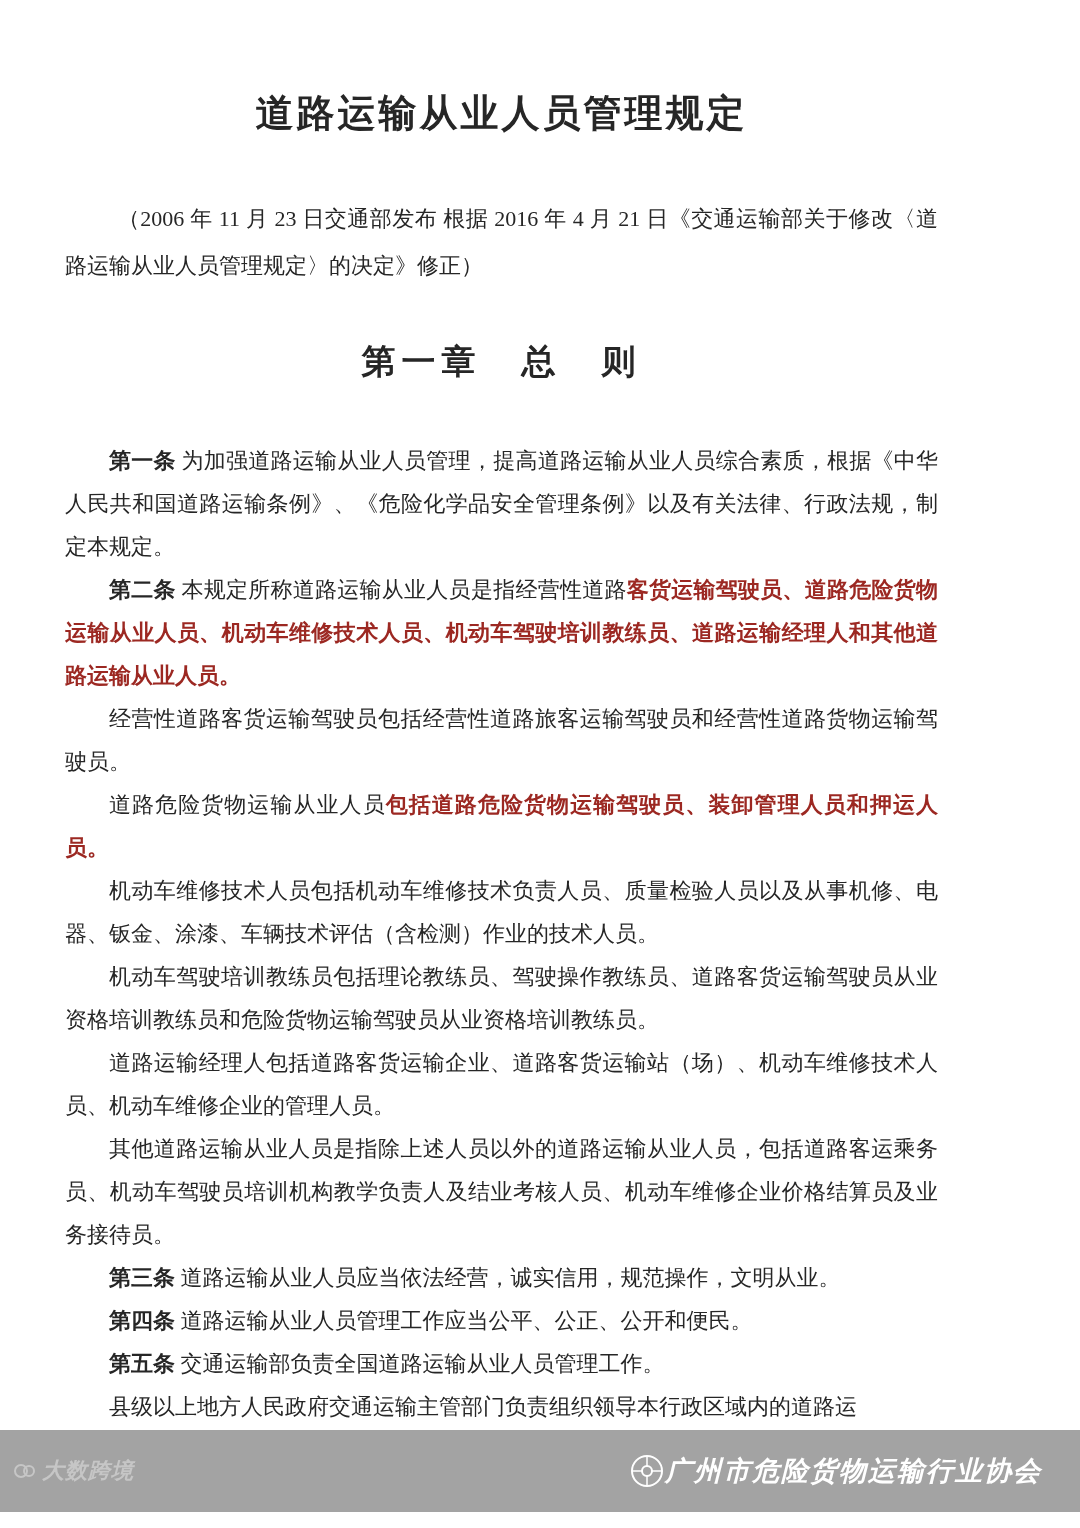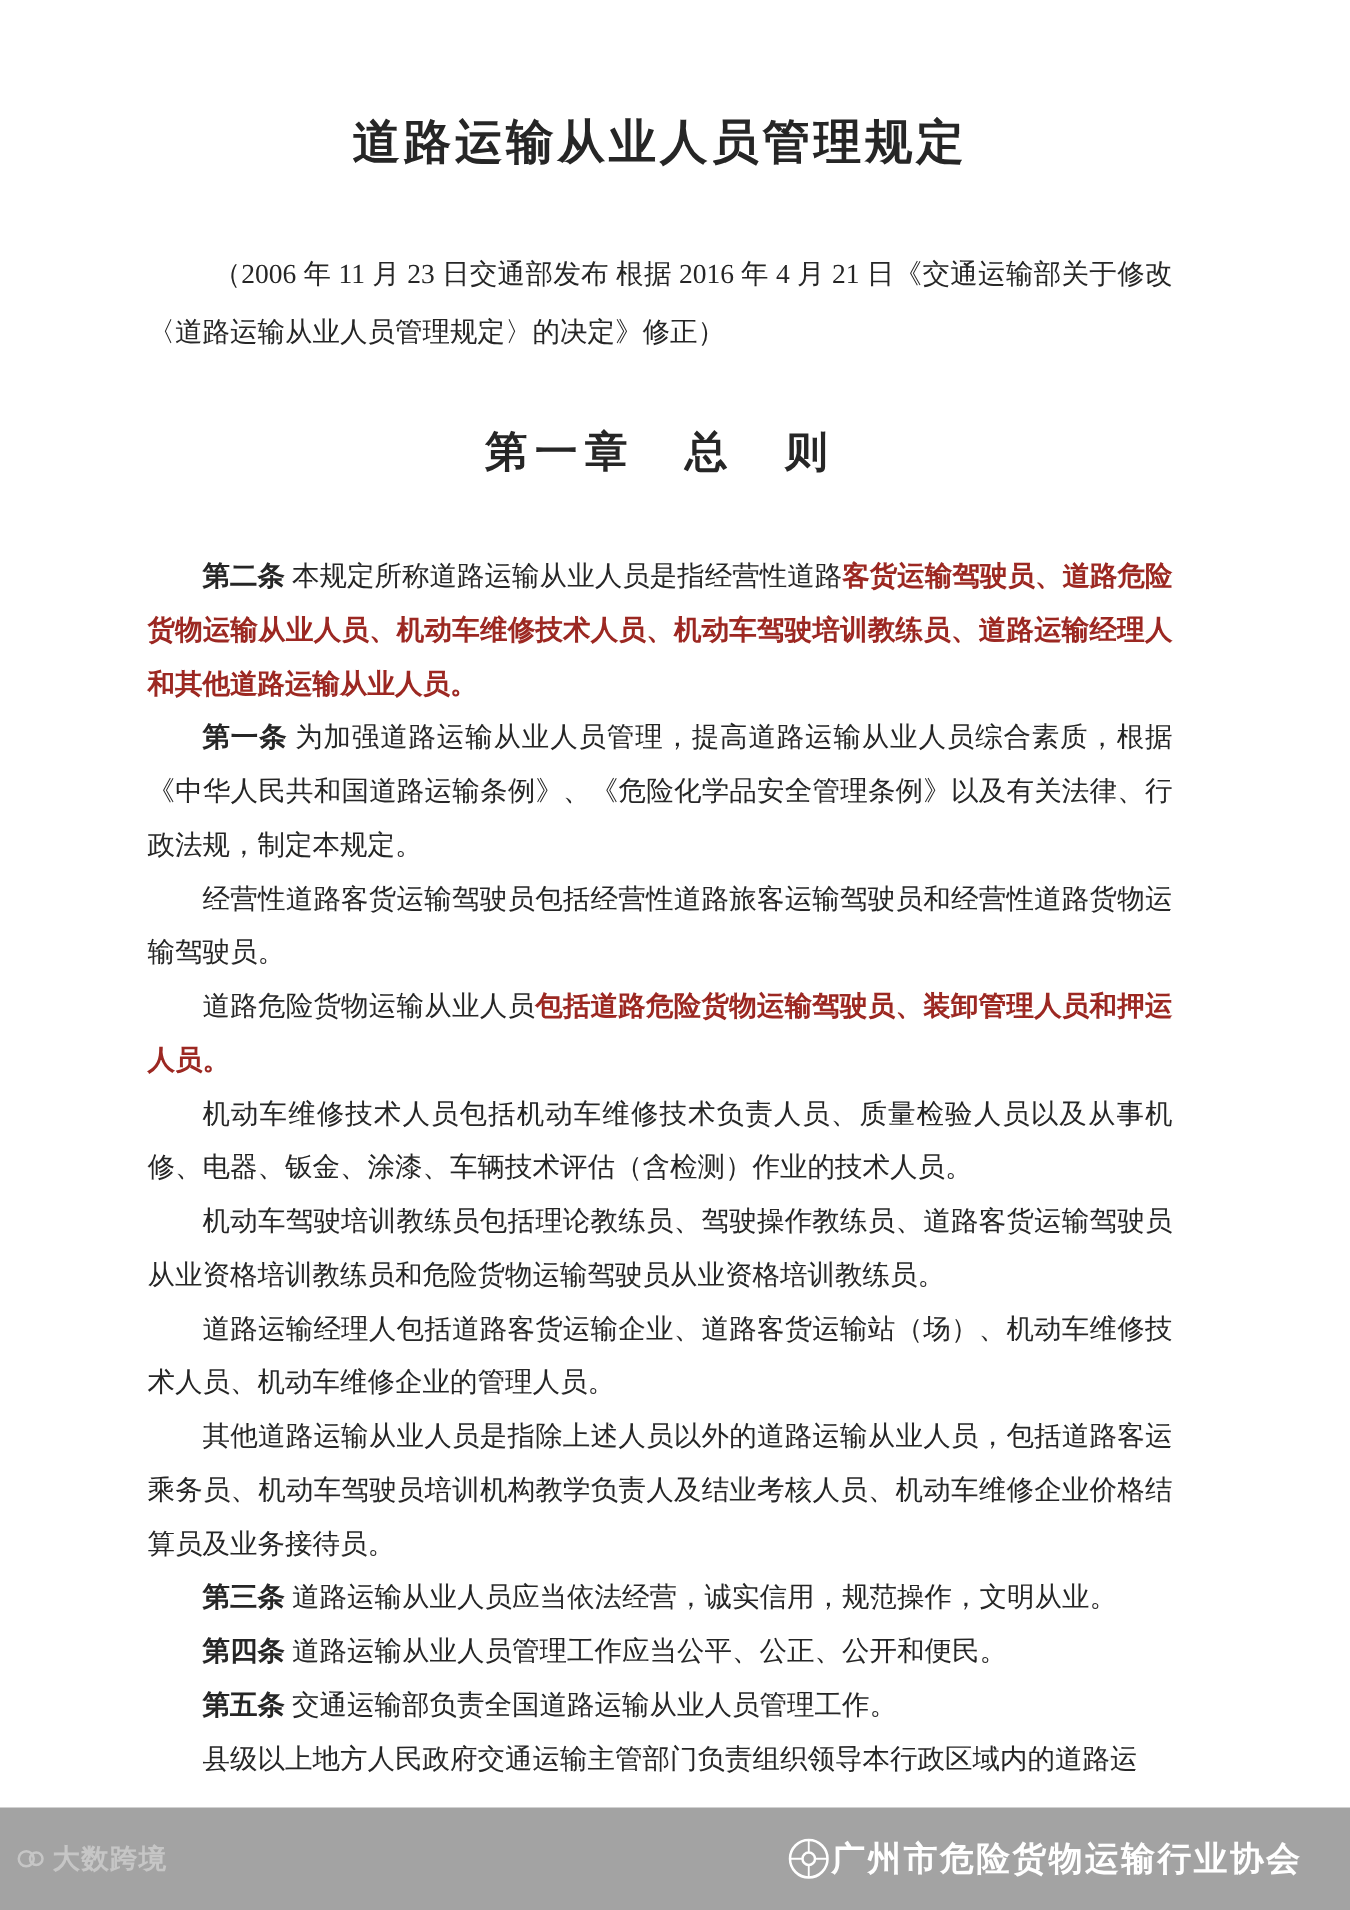--- a/index.html
+++ b/index.html
@@ -11,21 +11,21 @@
   }
   *{ margin:0; padding:0; box-sizing:border-box; }
   html,body{ width:1080px; height:1528px; }
   body{
     background:#ffffff;
     font-family:"Liberation Serif","DejaVu Serif",serif;
     color:var(--ink);
     position:relative;
     overflow:hidden;
   }
-  .page{ padding:88px 142px 0 118px; }
+  .page{ padding:88px 142px 0 65px; }
   .doc-title{
     text-align:center;
     font-size:38px;
     font-weight:700;
     letter-spacing:3px;
   }
   .preamble{
     margin-top:56px;
     font-size:22px;
     line-height:47px;
@@ -44,28 +44,29 @@
     font-size:22px;
     line-height:43px;
     text-indent:2em;
     text-align:justify;
   }
   .run{ white-space:pre-wrap; }
   .run-bold{ font-weight:700; }
   .run-red-bold{ font-weight:700; color:var(--red); }
   .footer{
     position:absolute;
-    left:0; bottom:0;
+    left:0; bottom:16px;
     width:1080px; height:82px;
     background:var(--footer-bg);
     display:flex;
     align-items:center;
     justify-content:space-between;
     padding:0 38px 0 12px;
     font-family:"Liberation Sans","DejaVu Sans",sans-serif;
+    font-style:italic;
   }
   .watermark{
     display:flex;
     align-items:center;
     gap:6px;
     color:var(--wm);
     font-size:22px;
     font-weight:700;
     letter-spacing:1px;
   }
@@ -81,22 +82,22 @@
   .assoc-logo{ display:inline-flex; }
 </style>
 </head>
 <body>
 
 <main class="page">
   <h1 class="doc-title">道路运输从业人员管理规定</h1>
   <p class="preamble">（2006 年 11 月 23 日交通部发布  根据 2016 年 4 月 21 日《交通运输部关于修改〈道路运输从业人员管理规定〉的决定》修正）</p>
   <h2 class="chapter">第一章　总　则</h2>
   <section class="body-text">
+      <p class="body-para"><span class="run run-bold">第一条</span><span class="run run-normal"> 为加强道路运输从业人员管理，提高道路运输从业人员综合素质，根据《中华人民共和国道路运输条例》、《危险化学品安全管理条例》以及有关法律、行政法规，制定本规定。</span></p>
       <p class="body-para"><span class="run run-bold">第二条</span><span class="run run-normal"> 本规定所称道路运输从业人员是指经营性道路</span><span class="run run-red-bold">客货运输驾驶员、道路危险货物运输从业人员、机动车维修技术人员、机动车驾驶培训教练员、道路运输经理人和其他道路运输从业人员。</span></p>
-      <p class="body-para"><span class="run run-bold">第一条</span><span class="run run-normal"> 为加强道路运输从业人员管理，提高道路运输从业人员综合素质，根据《中华人民共和国道路运输条例》、《危险化学品安全管理条例》以及有关法律、行政法规，制定本规定。</span></p>
       <p class="body-para"><span class="run run-normal">经营性道路客货运输驾驶员包括经营性道路旅客运输驾驶员和经营性道路货物运输驾驶员。</span></p>
       <p class="body-para"><span class="run run-normal">道路危险货物运输从业人员</span><span class="run run-red-bold">包括道路危险货物运输驾驶员、装卸管理人员和押运人员。</span></p>
       <p class="body-para"><span class="run run-normal">机动车维修技术人员包括机动车维修技术负责人员、质量检验人员以及从事机修、电器、钣金、涂漆、车辆技术评估（含检测）作业的技术人员。</span></p>
       <p class="body-para"><span class="run run-normal">机动车驾驶培训教练员包括理论教练员、驾驶操作教练员、道路客货运输驾驶员从业资格培训教练员和危险货物运输驾驶员从业资格培训教练员。</span></p>
       <p class="body-para"><span class="run run-normal">道路运输经理人包括道路客货运输企业、道路客货运输站（场）、机动车维修技术人员、机动车维修企业的管理人员。</span></p>
       <p class="body-para"><span class="run run-normal">其他道路运输从业人员是指除上述人员以外的道路运输从业人员，包括道路客运乘务员、机动车驾驶员培训机构教学负责人及结业考核人员、机动车维修企业价格结算员及业务接待员。</span></p>
       <p class="body-para"><span class="run run-bold">第三条</span><span class="run run-normal"> 道路运输从业人员应当依法经营，诚实信用，规范操作，文明从业。</span></p>
       <p class="body-para"><span class="run run-bold">第四条</span><span class="run run-normal"> 道路运输从业人员管理工作应当公平、公正、公开和便民。</span></p>
       <p class="body-para"><span class="run run-bold">第五条</span><span class="run run-normal"> 交通运输部负责全国道路运输从业人员管理工作。</span></p>
       <p class="body-para"><span class="run run-normal">县级以上地方人民政府交通运输主管部门负责组织领导本行政区域内的道路运</span></p>

